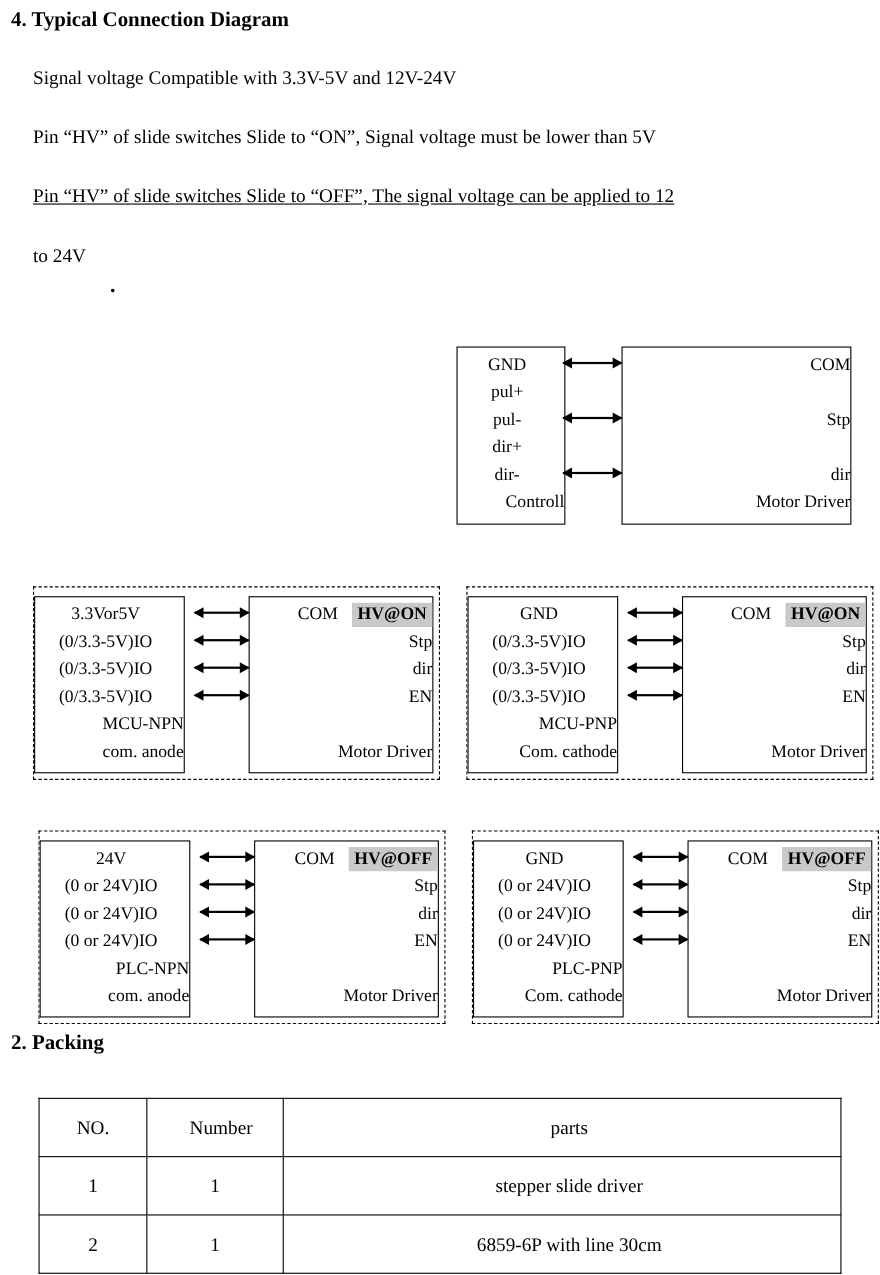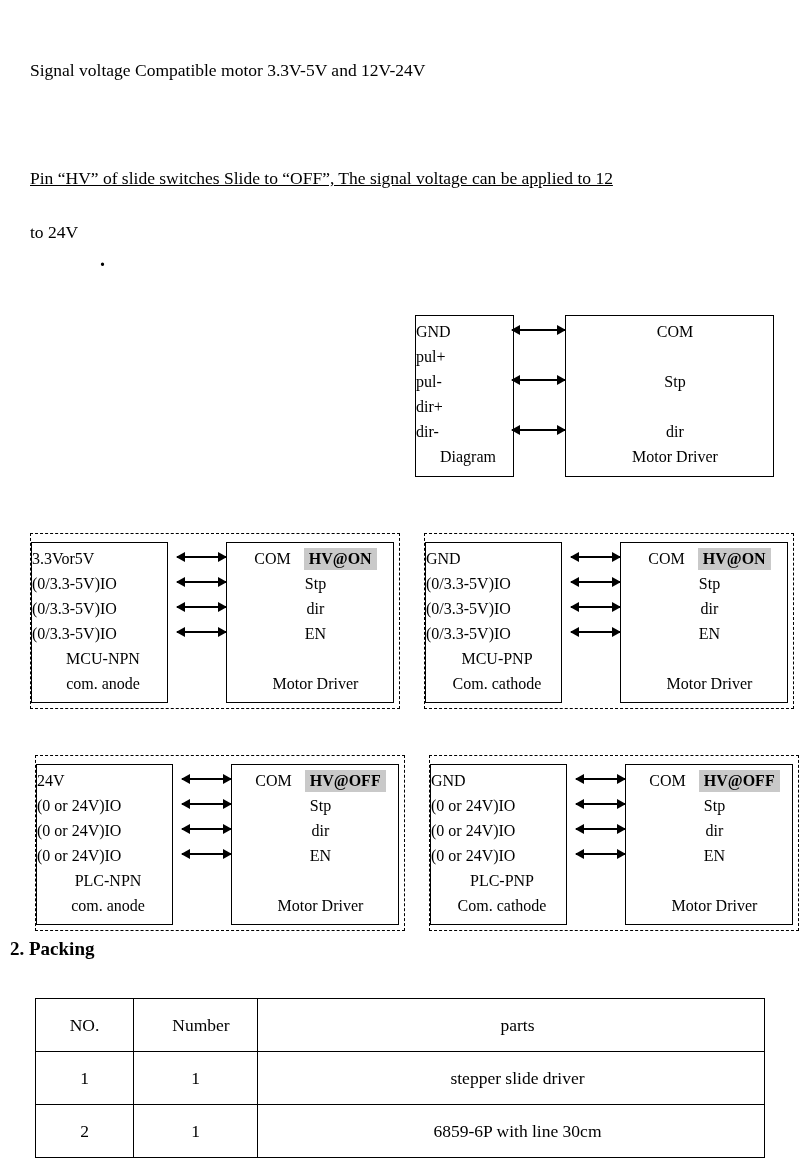--- a/index.html
+++ b/index.html
@@ -11,22 +11,22 @@
   .abs{position:absolute;}
   .sec-title{font-size:19px;font-weight:bold;white-space:nowrap;}
   .para{font-size:17.5px;white-space:nowrap;}
   .period{font-size:20px;font-weight:bold;}
 
   
   .diagram{position:absolute;}
   .dashed-box{position:absolute;width:368px;height:174px;border:1px dashed #000;}
   .solid-box{position:absolute;border:1.5px solid #000;background:#fff;padding-top:3px;}
   .drow{height:25px;line-height:25px;font-size:16px;white-space:nowrap;}
-  .ra{text-align:left;padding-right:7px;}
-  .la{text-align:center;padding-left:7px;}
+  .ra{text-align:center;padding-right:7px;}
+  .la{text-align:right;padding-left:7px;}
   .rb .la{padding-left:11px;}
 
   .sub-left{left:0;top:8px;width:135px;height:156px;}
   .sub-right{left:195px;top:8px;width:166px;height:156px;}
 
   .hv-badge{
     display:inline-block;margin-left:13px;padding:0 5px;
     font-weight:bold;font-size:16px;line-height:22px;
     background:var(--badge-bg,#c9c9c9);
   }
@@ -57,34 +57,36 @@
   .c2{width:110px;}
   th.c2{text-align:left;padding-left:12px;}
   td.c2{text-align:center;}
   .c3{text-align:left;padding-left:14px;margin-top:48px;}
 </style>
 </head>
 <body>
 
 <div class="page">
 
-
-  <div class="abs para" style="left:30px;top:60px;">Signal voltage Compatible motor 3.3V-5V and 12V-24V</div>
+  <div class="abs sec-title" style="left:10px;top:8px;">4. Typical Connection Diagram</div>
+
+  <div class="abs para" style="left:30px;top:60px;">Signal voltage Compatible with 3.3V-5V and 12V-24V</div>
+  <div class="abs para" style="left:30px;top:114px;">Pin “HV” of slide switches Slide to “ON”, Signal voltage must be lower than 5V</div>
   <div class="abs para" style="left:30px;top:168px;text-decoration:underline;">Pin “HV” of slide switches Slide to “OFF”, The signal voltage can be applied to 12</div>
   <div class="abs para" style="left:30px;top:222px;">to 24V</div>
   <div class="abs period" style="left:100px;top:248px;">.</div>
 
   <div class="diagram" style="left:415px;top:315px;width:357px;height:157px;">
     <div class="solid-box" style="left:0;top:0;width:97px;height:157px;">
       <div class="drow ra">GND</div>
       <div class="drow ra">pul+</div>
       <div class="drow ra">pul-</div>
       <div class="drow ra">dir+</div>
       <div class="drow ra">dir-</div>
-      <div class="drow la">Diagram</div>
+      <div class="drow la">Controll</div>
     </div>
     <div class="solid-box rb" style="left:150px;top:0;width:207px;height:157px;">
       <div class="drow la">COM</div>
       <div class="drow"></div>
       <div class="drow la">Stp</div>
       <div class="drow"></div>
       <div class="drow la">dir</div>
       <div class="drow la">Motor Driver</div>
     </div>
     <div class="arrow top-arrow t1"></div>

